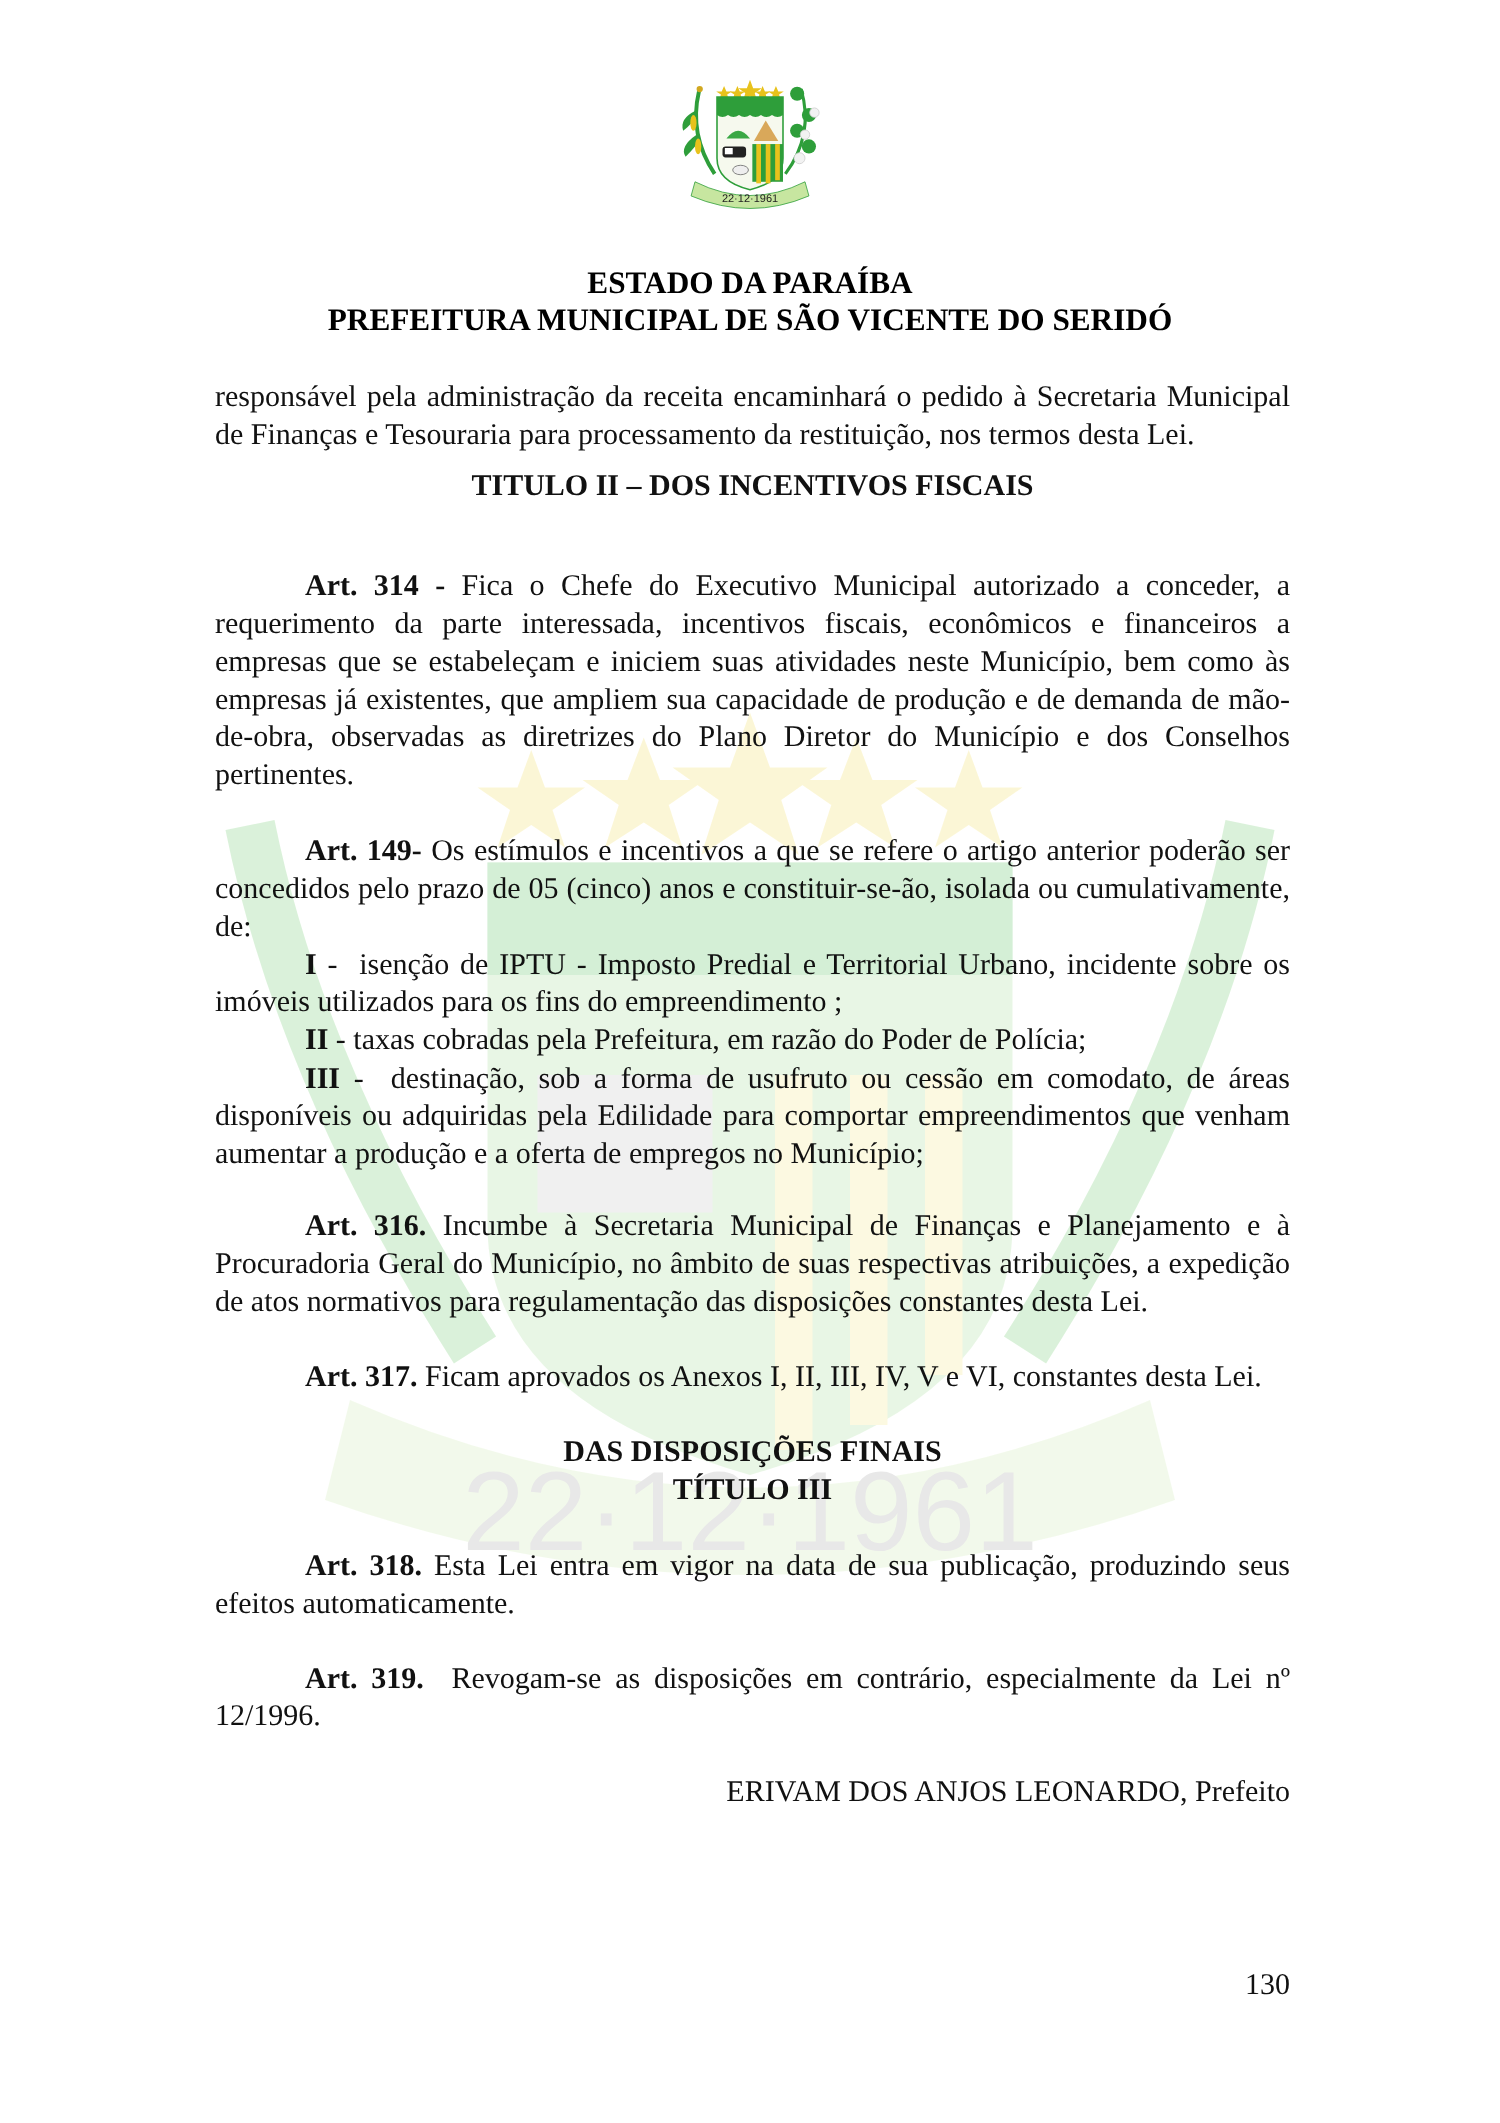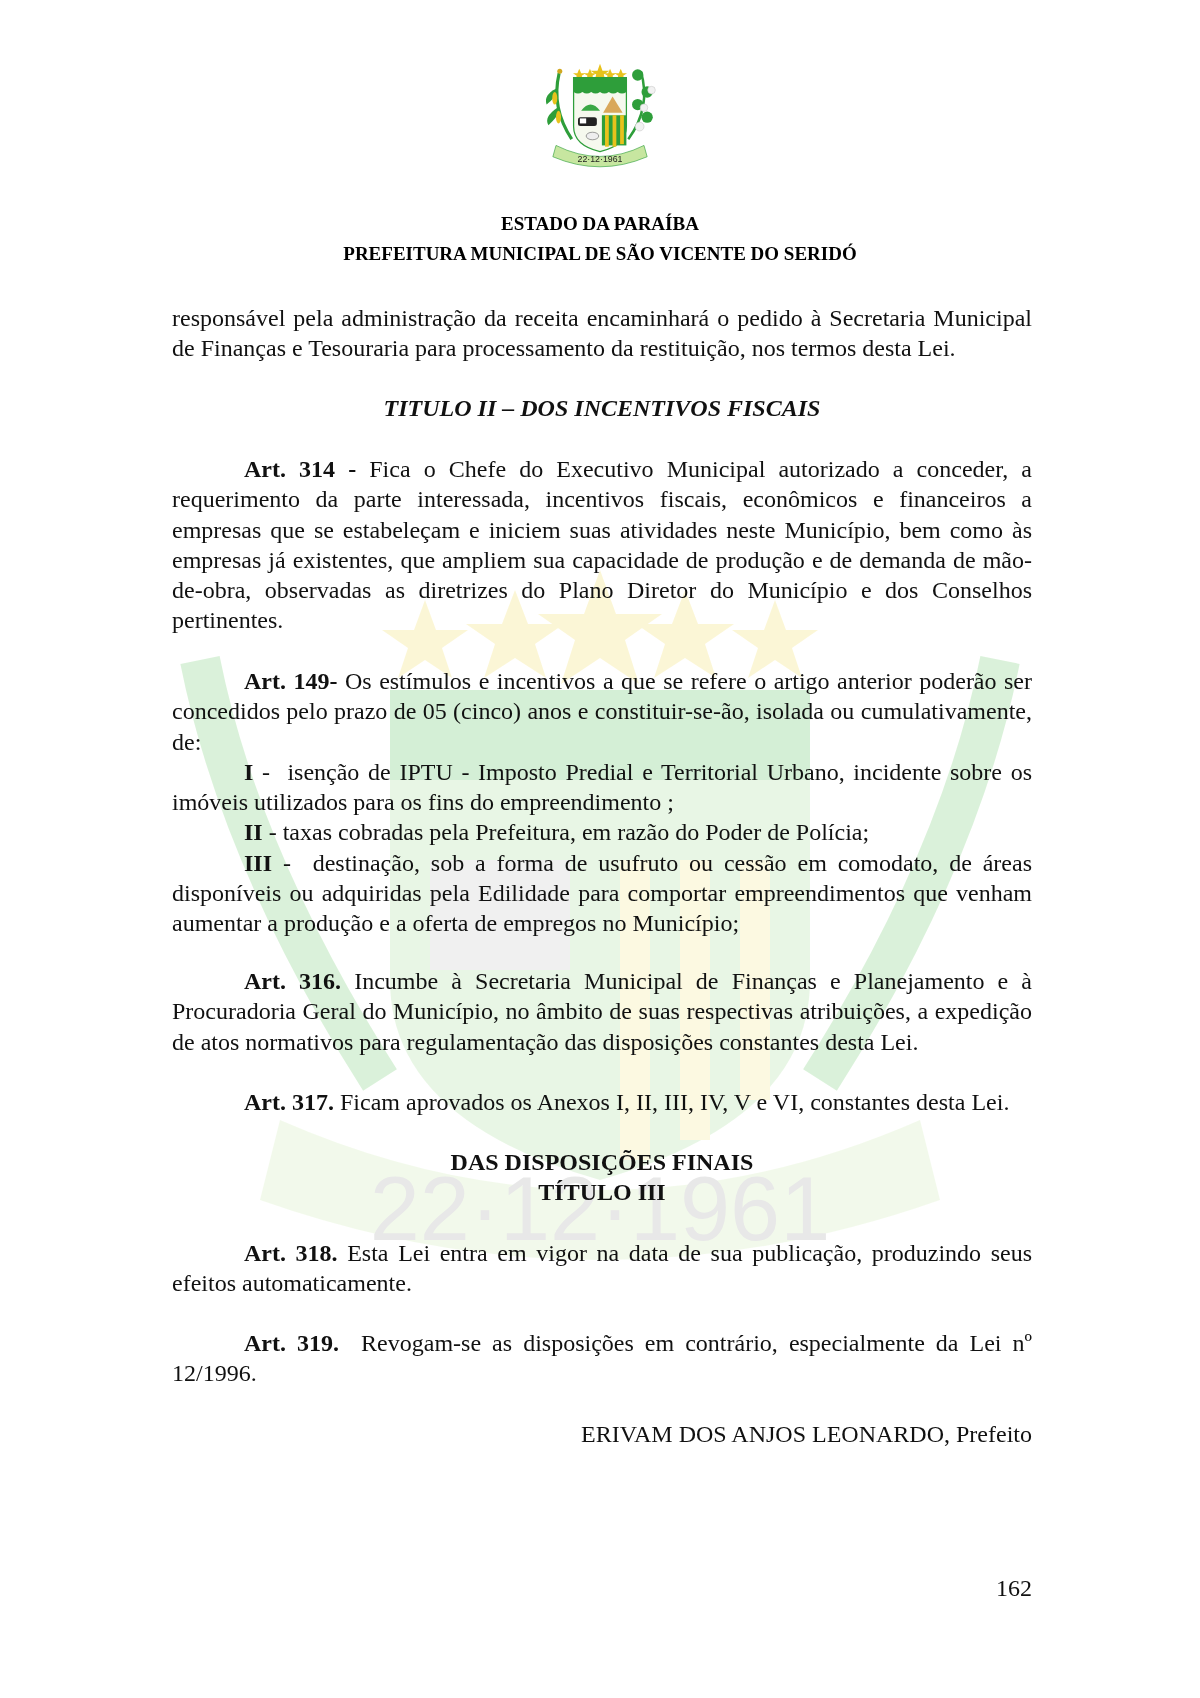--- a/index.html
+++ b/index.html
@@ -6,21 +6,21 @@
     body { width: 1200px; height: 1698px; position: relative; overflow: hidden; }
     .page { position: absolute; left: 0; top: 0; width: 1200px; height: 1698px; background: #ffffff; }
 
     
     .watermark { position: absolute; left: 180px; top: 560px; width: 840px; height: 760px; opacity: 0.22; z-index: 0; }
 
     
     .crest { position: absolute; left: 512px; top: 30px; width: 176px; height: 168px; z-index: 1; }
 
     .header { position: absolute; left: 0; width: 1200px; text-align: center; z-index: 2;
-      font-family: "Liberation Serif", serif; font-weight: bold; font-size: 19px; color: #000; }
+      font-family: "Liberation Serif", serif; font-weight: bold; font-size: 25px; color: #000; }
 
     .text { position: absolute; left: 172px; width: 860px; z-index: 2;
       font-family: "Liberation Serif", serif; font-size: 24px; line-height: 30.3px; color: #111;
       text-align: justify; }
     .text p { margin: 0; }
     .indent { text-indent: 72px; }
     .lastline-left { text-align-last: left; }
     b { font-weight: bold; }
     .center-title { text-align: center; font-weight: bold; }
     .sign { text-align: right; }
@@ -95,21 +95,21 @@
     <text x="140" y="166" text-anchor="middle" font-family="Liberation Sans, sans-serif" font-size="14" fill="#222">22·12·1961</text>
   </svg>
 
   <div class="header" style="top:213px;">ESTADO DA PARAÍBA</div>
   <div class="header" style="top:243px;">PREFEITURA MUNICIPAL DE SÃO VICENTE DO SERIDÓ</div>
 
   <div class="text" style="top:303px;">
     <p class="lastline-left">responsável pela administração da receita encaminhará o pedido à Secretaria Municipal de Finanças e Tesouraria para processamento da restituição, nos termos desta Lei.</p>
   </div>
 
-  <div class="text" style="top:393px;font-style:italic;">
+  <div class="text" style="top:374px;">
     <p class="center-title">TITULO II – DOS INCENTIVOS FISCAIS</p>
   </div>
 
   <div class="text" style="top:454px;">
     <p class="indent lastline-left"><b>Art. 314 -</b><span> Fica o Chefe do Executivo Municipal autorizado a conceder, a requerimento da parte interessada, incentivos fiscais, econômicos e financeiros a empresas que se estabeleçam e iniciem suas atividades neste Município, bem como às empresas já existentes, que ampliem sua capacidade de produção e de demanda de mão-de-obra, observadas as diretrizes do Plano Diretor do Município e dos Conselhos pertinentes.</span></p>
   </div>
 
   <div class="text" style="top:666px;">
     <p class="indent lastline-left"><b>Art. 149-</b><span> Os estímulos e incentivos a que se refere o artigo anterior poderão ser concedidos pelo prazo de 05 (cinco) anos e constituir-se-ão, isolada ou cumulativamente, de:</span></p>
     <p class="indent lastline-left"><b>I</b><span style="white-space:pre"> -  </span><span>isenção de IPTU - Imposto Predial e Territorial Urbano, incidente sobre os imóveis utilizados para os fins do empreendimento ;</span></p>
@@ -136,15 +136,15 @@
 
   <div class="text" style="top:1328px;">
     <p class="indent lastline-left"><b>Art. 319.</b><span style="white-space:pre-wrap">  Revogam-se as disposições em contrário, especialmente da Lei nº 12/1996.</span></p>
   </div>
 
   <div class="text" style="top:1419px;">
     <p class="sign">ERIVAM DOS ANJOS LEONARDO, Prefeito</p>
   </div>
 
   <div class="text" style="top:1573px;">
-    <p class="sign">162</p>
+    <p class="sign">130</p>
   </div>
 </div>
 
 </body></html>

